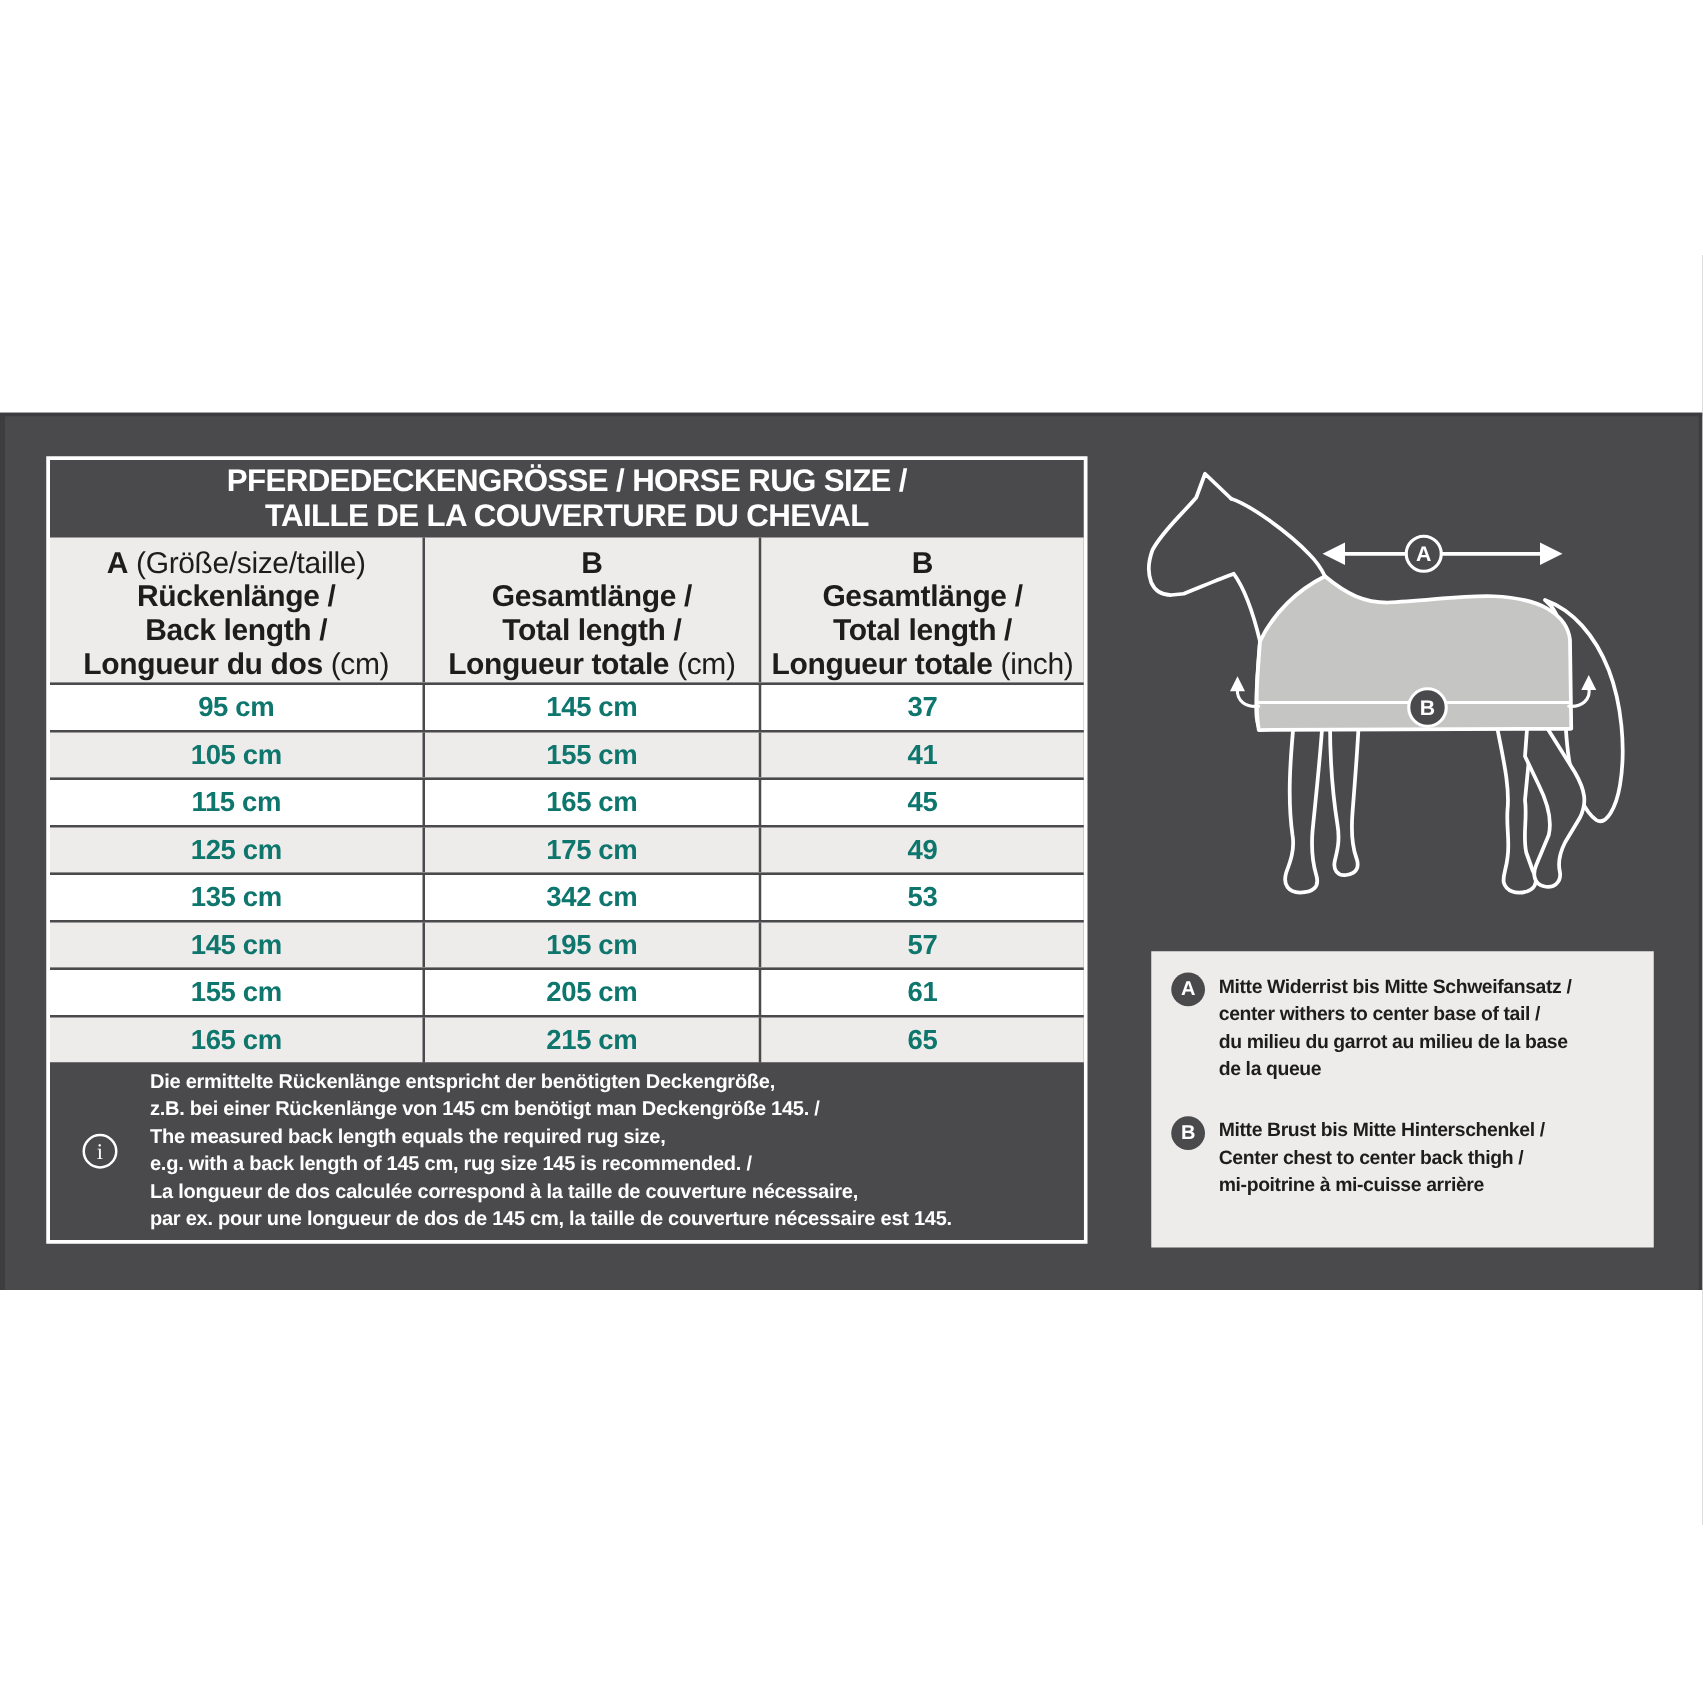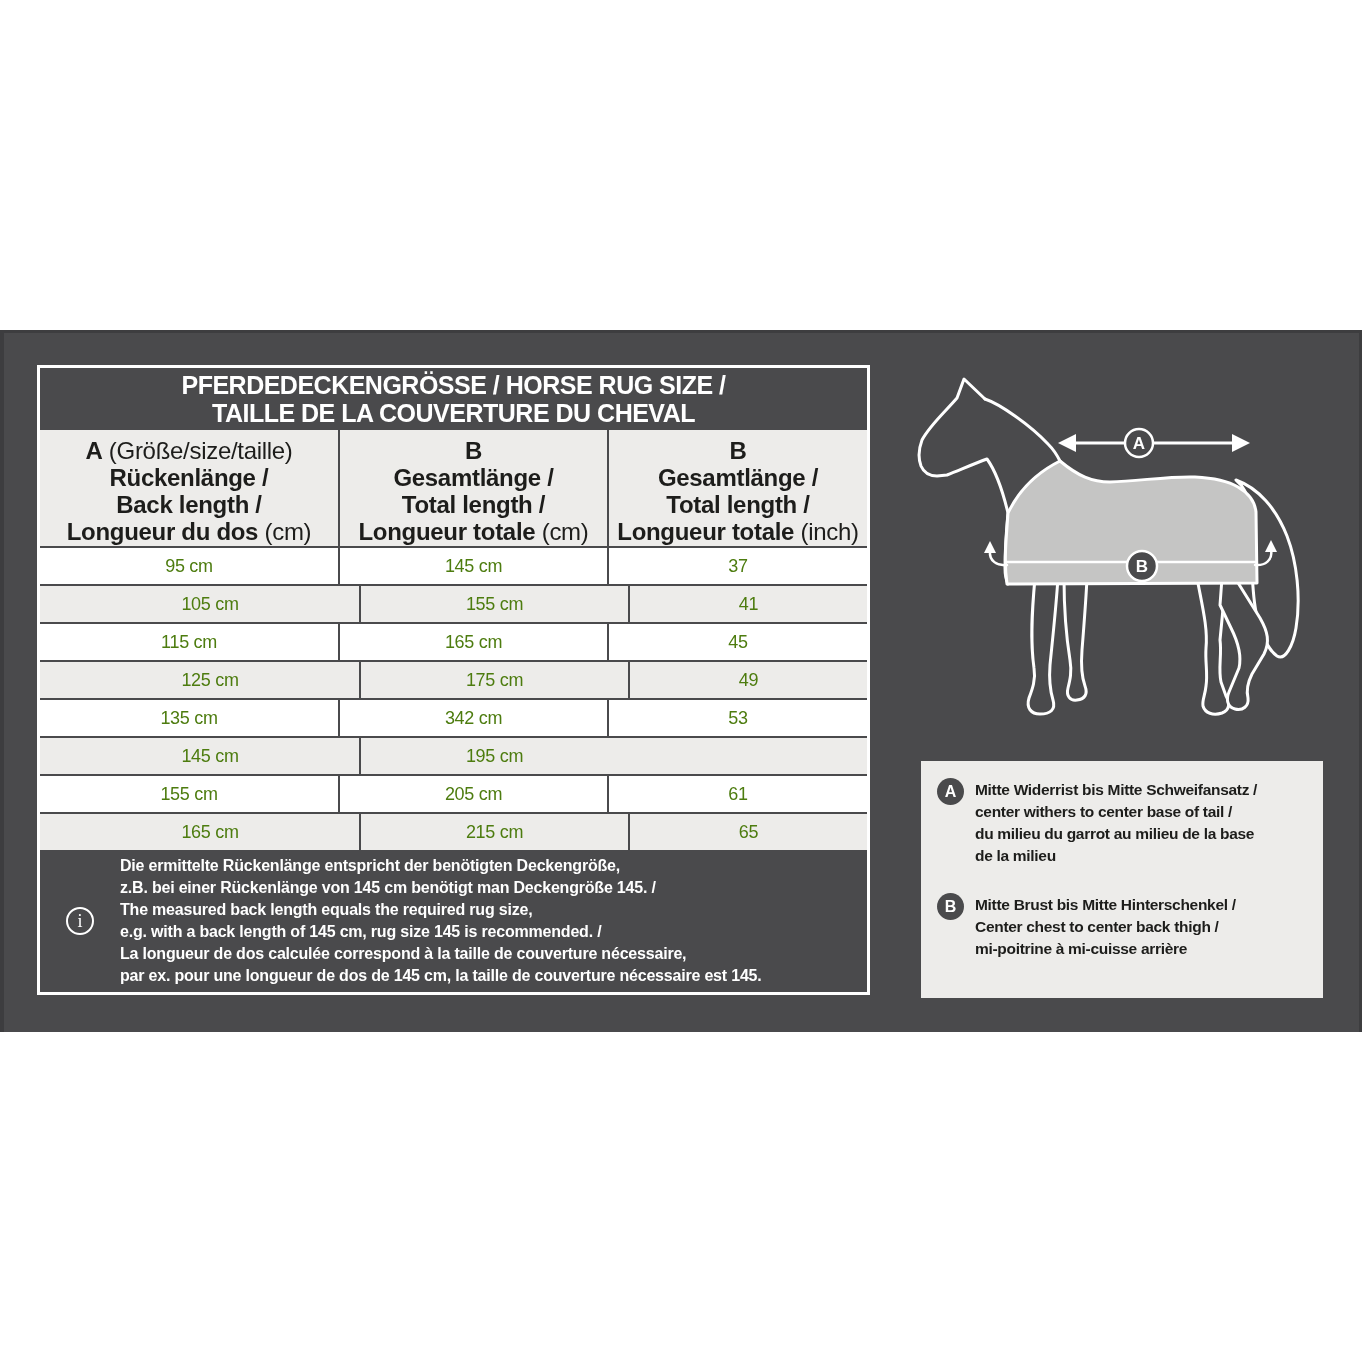--- a/index.html
+++ b/index.html
@@ -28,24 +28,24 @@
   .col-headers { height:116px; display:flex; background:#edecea; color:#1d1d1b; }
   .hcell { padding-top:7px; text-align:center; font-size:24px; line-height:27px; letter-spacing:-0.3px; }
   .hcell b { font-weight:700; }
   .hcell .lt { font-weight:400; }
   .hline { font-weight:700; }
   .c1 { width:298px; }
   .c2 { width:269px; border-left:2px solid #4a4a4c; }
   .c3 { flex:1; border-left:2px solid #4a4a4c; }
 
   .row { height:38px; display:flex; background:#ffffff; border-top:2px solid #4a4a4c; }
-  .row.alt { background:#edecea;padding-left:21px; }
+  .row.alt { background:#edecea; }
   .cell {
     display:flex; align-items:center; justify-content:center;
-    font-size:18px; color:#4d7c0f; font-weight:400; letter-spacing:-0.3px;
+    font-size:22px; color:#0f766e; font-weight:700; letter-spacing:-0.3px;
   }
 
   .note {
     flex:1; background:#4a4a4c; color:#ffffff;
     display:flex; align-items:center; padding-left:26px;
   }
   .info-badge {
     width:28px; height:28px; border:2px solid #ffffff; border-radius:50%;
     color:#ffffff; flex:0 0 auto; margin-right:26px;
     display:flex; align-items:center; justify-content:center;
@@ -127,20 +127,21 @@
         <div class="cell c3">49</div>
       </div>
       <div class="row">
         <div class="cell c1">135 cm</div>
         <div class="cell c2">342 cm</div>
         <div class="cell c3">53</div>
       </div>
       <div class="row alt">
         <div class="cell c1">145 cm</div>
         <div class="cell c2">195 cm</div>
+        <div class="cell c3">57</div>
       </div>
       <div class="row">
         <div class="cell c1">155 cm</div>
         <div class="cell c2">205 cm</div>
         <div class="cell c3">61</div>
       </div>
       <div class="row alt">
         <div class="cell c1">165 cm</div>
         <div class="cell c2">215 cm</div>
         <div class="cell c3">65</div>
@@ -206,21 +207,21 @@
       </g>
     </svg>
 
     <div class="legend-panel">
       <div class="legend-item">
         <div class="legend-badge">A</div>
         <div class="legend-lines">
           <div>Mitte Widerrist bis Mitte Schweifansatz /</div>
           <div>center withers to center base of tail /</div>
           <div>du milieu du garrot au milieu de la base</div>
-          <div>de la milieu</div>
+          <div>de la queue</div>
         </div>
       </div>
       <div class="legend-item">
         <div class="legend-badge">B</div>
         <div class="legend-lines">
           <div>Mitte Brust bis Mitte Hinterschenkel /</div>
           <div>Center chest to center back thigh /</div>
           <div>mi-poitrine à mi-cuisse arrière</div>
         </div>
       </div>

